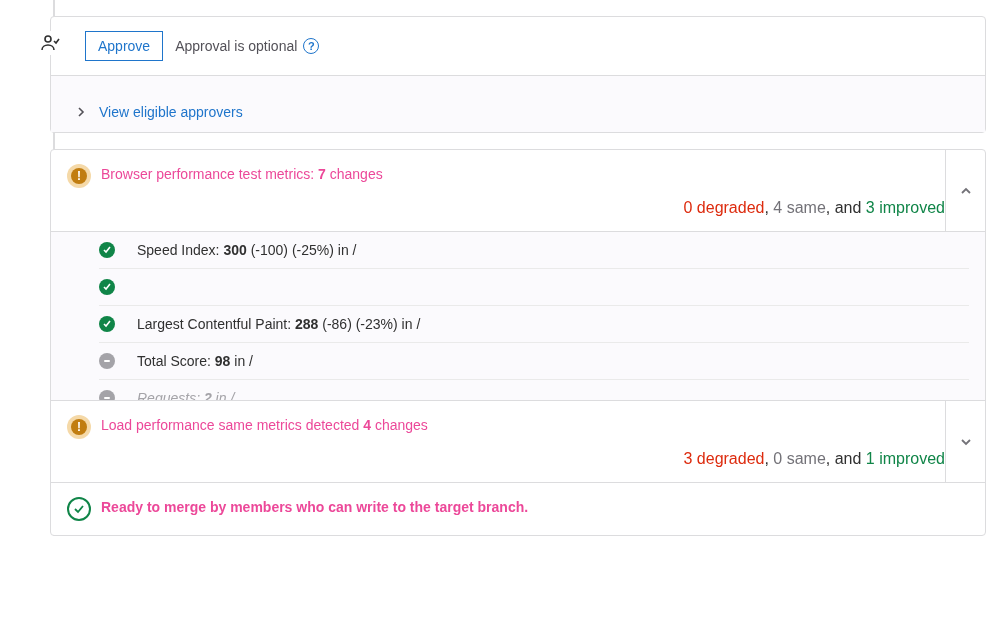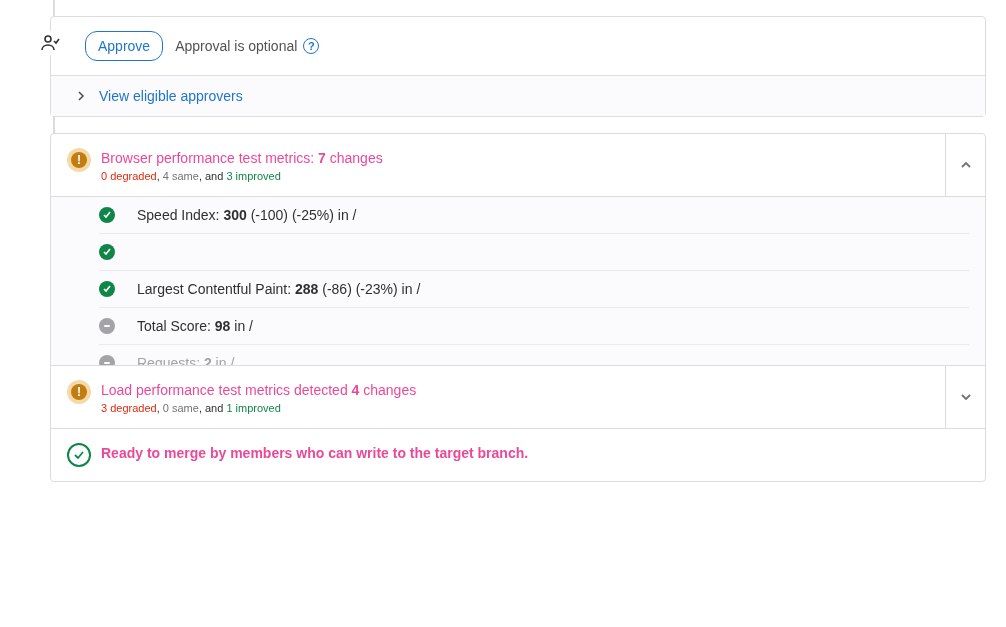--- a/index.html
+++ b/index.html
@@ -43,21 +43,21 @@
   background: #fff;
   display: flex;
   align-items: center;
   justify-content: center;
   color: #303030;
 }
 .approve-btn {
   border: 1px solid #1f75cb;
   color: #1f75cb;
   background: #fff;
-  border-radius: 12px;
+  border-radius: 0;
   padding: 6px 12px;
   font-size: 14px;
   cursor: pointer;
   margin-left: 18px;
 }
 .approve-optional {
   color: #535158;
   display: flex;
   align-items: center;
   gap: 6px;
@@ -71,21 +71,21 @@
   color: #1f75cb;
   display: inline-flex;
   align-items: center;
   justify-content: center;
   font-size: 11px;
   font-weight: bold;
 }
 .approvers-row {
   border-top: 1px solid #dcdcde;
   background: #fbfafd;
-  padding: 12px 16px 12px 24px;
+  padding: 28px 16px 12px 24px;
   display: flex;
   align-items: center;
   gap: 12px;
 }
 .chevron-right {
   color: #535158;
   display: inline-flex;
 }
 .link {
   color: #1f75cb;
@@ -134,21 +134,21 @@
   border-radius: 50%;
   background: #737278;
   color: #fff;
   display: flex;
   align-items: center;
   justify-content: center;
 }
 .green-check { color: #108548; }
 .widget-title-block { flex: 1; }
 .widget-title { color: #ec4899; line-height: 1.5; }
-.widget-summary { font-size: 11px; margin-top: 1px; }
+.widget-summary { font-size: 16px; margin-top: 14px; text-align: right; }
 .deg { color: #dd2b0e; }
 .imp { color: #108548; }
 .same { color: #737278; }
 .widget-toggle {
   width: 40px;
   align-self: stretch;
   border-left: 1px solid #dcdcde;
   display: flex;
   align-items: center;
   justify-content: center;
@@ -166,21 +166,21 @@
 .metrics-list::-webkit-scrollbar { width: 10px; }
 .metrics-list::-webkit-scrollbar-thumb { background: #c1c1c1; border-radius: 5px; }
 .metric-row {
   display: flex;
   align-items: center;
   padding: 10px 0;
   border-bottom: 1px solid #eaeaea;
   gap: 22px;
   color: #303030;
 }
-.metric-row:last-child { border-bottom: none; }
+.metric-row:last-child { border-bottom: none; font-style: italic; }
 .metric-status {
   width: 16px; height: 16px;
   border-radius: 50%;
   display: flex;
   align-items: center;
   justify-content: center;
   flex-shrink: 0;
   font-size: 10px;
   color: #fff;
 }
@@ -284,21 +284,21 @@
         </div>
     </div>
 
     <div class="widget">
       <div class="widget-header">
         <div class="widget-icon-wrap warn-bg">
           <div class="warn-ex">!</div>
         </div>
         <div class="widget-title-block">
           <div class="widget-title">
-            <span>Load performance test metrics detected </span><b>4</b><span> changes</span>
+            <span>Load performance same metrics detected </span><b>4</b><span> changes</span>
           </div>
           <div class="widget-summary">
             <span class="deg">3 degraded</span><span>, </span><span class="same">0 same</span><span>, and </span><span class="imp">1 improved</span>
           </div>
         </div>
         <div class="widget-toggle">
           <svg width="14" height="14" viewBox="0 0 14 14">
               <path d="M3 5l4 4 4-4" fill="none" stroke="#737278" stroke-width="1.8"></path>
             </svg>
         </div>

